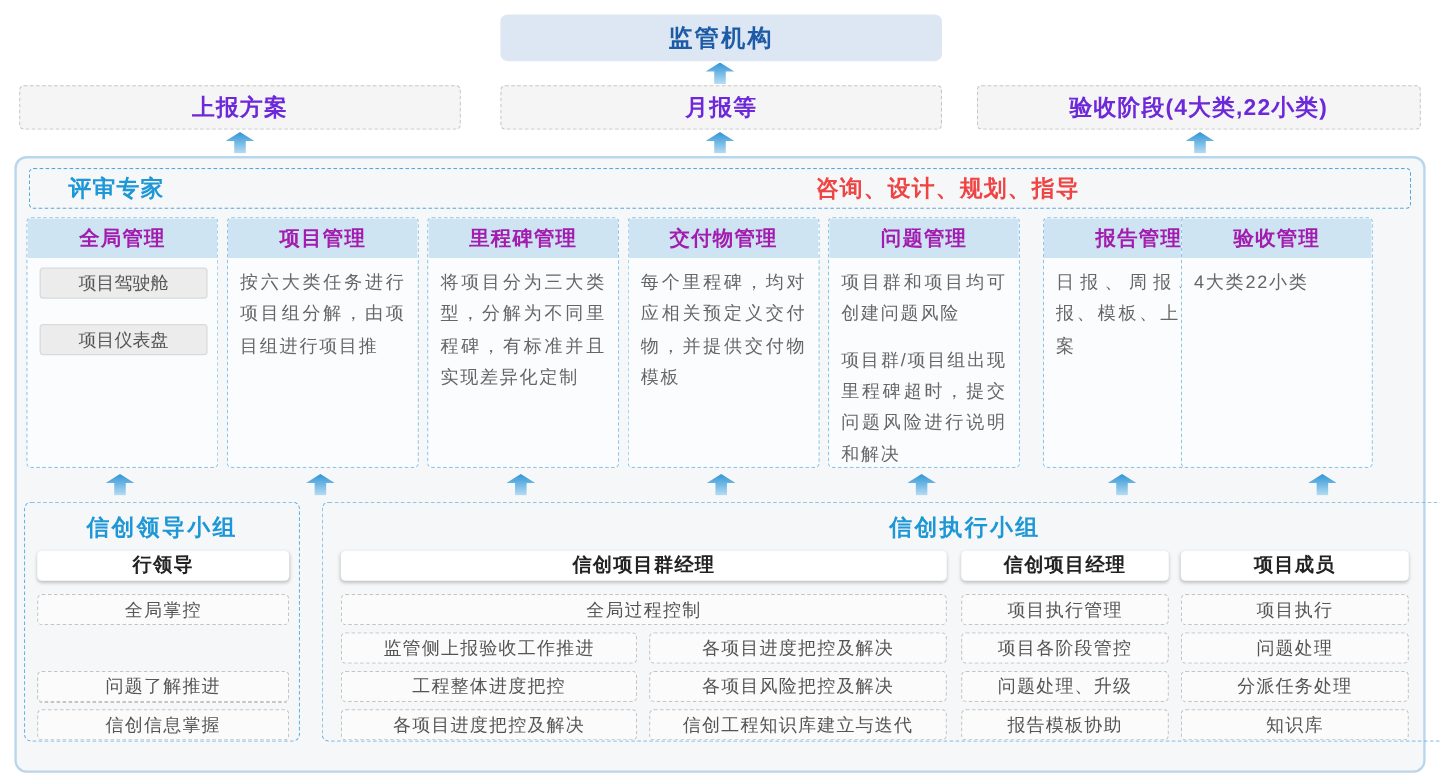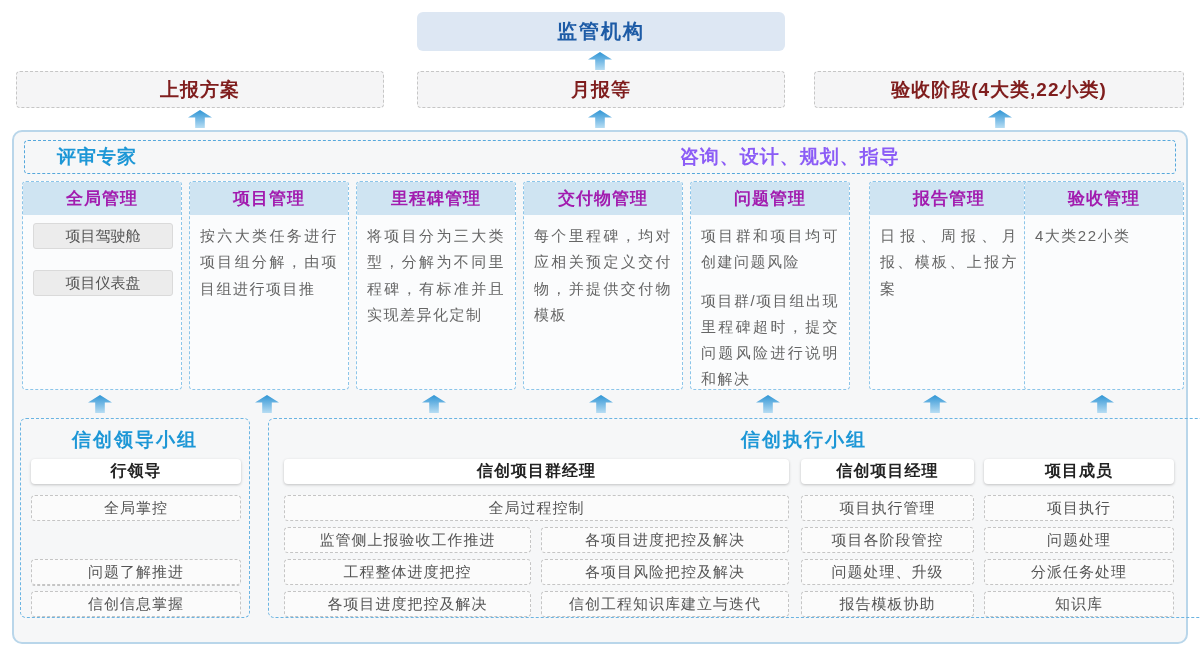--- a/index.html
+++ b/index.html
@@ -7,37 +7,37 @@
   .page { position:relative; width:1200px; height:650px; background:#ffffff; overflow:hidden; }
 
   
   .regulator { position:absolute; left:417px; top:12px; width:368px; height:39px;
     background:#dde7f3; border-radius:6px; display:flex; align-items:center; justify-content:center;
     font-size:20px; font-weight:bold; color:#1d5ba6; letter-spacing:2px; }
 
   
   .report-box { position:absolute; top:71px; height:37px; background:#f5f5f6;
     border:1px dashed #c6c6c6; border-radius:4px; display:flex; align-items:center; justify-content:center;
-    font-size:19px; font-weight:bold; color:#7f1d1d; letter-spacing:1px; }
+    font-size:19px; font-weight:bold; color:#6d28d9; letter-spacing:1px; }
 
   
   .arrow { position:absolute; width:24px; height:18px;
     background:linear-gradient(180deg,#2f96d5 0%,#6db5e3 45%,#b7ddf3 100%);
     clip-path:polygon(50% 0,100% 42%,70% 42%,70% 100%,30% 100%,30% 42%,0 42%); }
 
   
   .main-panel { position:absolute; left:12px; top:130px; width:1176px; height:514px;
     background:#f6f7f8; border:2px solid #b9d6ea; border-radius:10px; }
 
   .expert-bar { position:absolute; left:10px; top:8px; width:1152px; height:34px;
     border:1px dashed #55a8dc; border-radius:4px; }
   .expert-label { position:absolute; left:32px; top:0; height:32px; display:flex; align-items:center;
     font-size:19px; font-weight:bold; color:#1d97d6; letter-spacing:1px; }
   .advisory-label { position:absolute; left:66.5%; top:0; height:32px; transform:translateX(-50%);
-    display:flex; align-items:center; font-size:19px; font-weight:bold; color:#8b5cf6; letter-spacing:1px; }
+    display:flex; align-items:center; font-size:19px; font-weight:bold; color:#ef4444; letter-spacing:1px; }
 
   .col { position:absolute; top:49px; width:160px; height:209px; background:#fbfcfd;
     border:1px dashed #8cc5e9; border-radius:4px; overflow:hidden; }
   .col-header { height:33px; background:#cfe4f2; display:flex; align-items:center; justify-content:center;
     font-size:17px; font-weight:bold; color:#a21caf; letter-spacing:1px; }
   .col-body { padding:8px 10px; }
   .col-par { font-size:15px; line-height:1.75; color:#666; text-align:justify; letter-spacing:1.5px; }
   .col-par + .col-par { margin-top:12px; }
   .col-chip { width:140px; height:26px; margin:0 auto 21px auto; background:#ececec;
     border:1px solid #dadada; border-radius:3px; display:flex; align-items:center; justify-content:center;
@@ -116,21 +116,21 @@
       </div>
     </div>
 
     <div class="col" style="left:843px;margin-left:12px;">
       <div class="col-header">报告管理</div>
       <div class="col-body">
         <div class="col-par">日报、周报、月报、模板、上报方案</div>
       </div>
     </div>
 
-    <div class="col" style="left:1010px;">
+    <div class="col" style="left:970px;">
       <div class="col-header">验收管理</div>
       <div class="col-body">
         <div class="col-par">4大类22小类</div>
       </div>
     </div>
   </div>
 
   <div class="arrow" style="left:88px;  top:395px;"></div>
   <div class="arrow" style="left:255px; top:395px;"></div>
   <div class="arrow" style="left:422px; top:395px;"></div>

